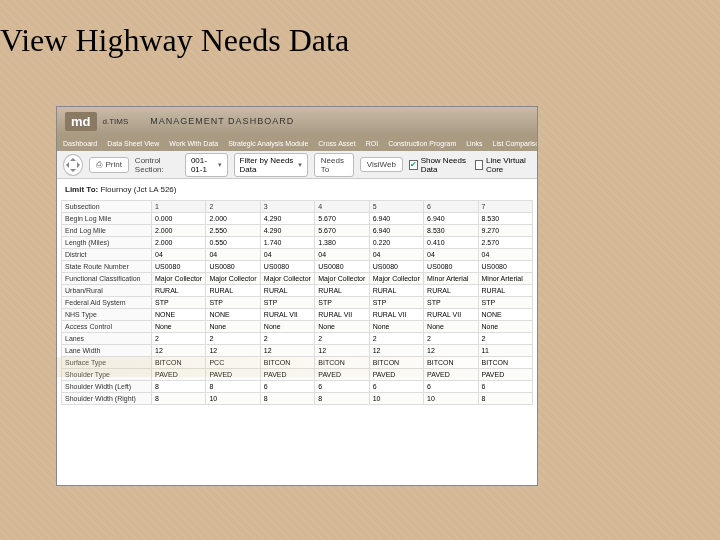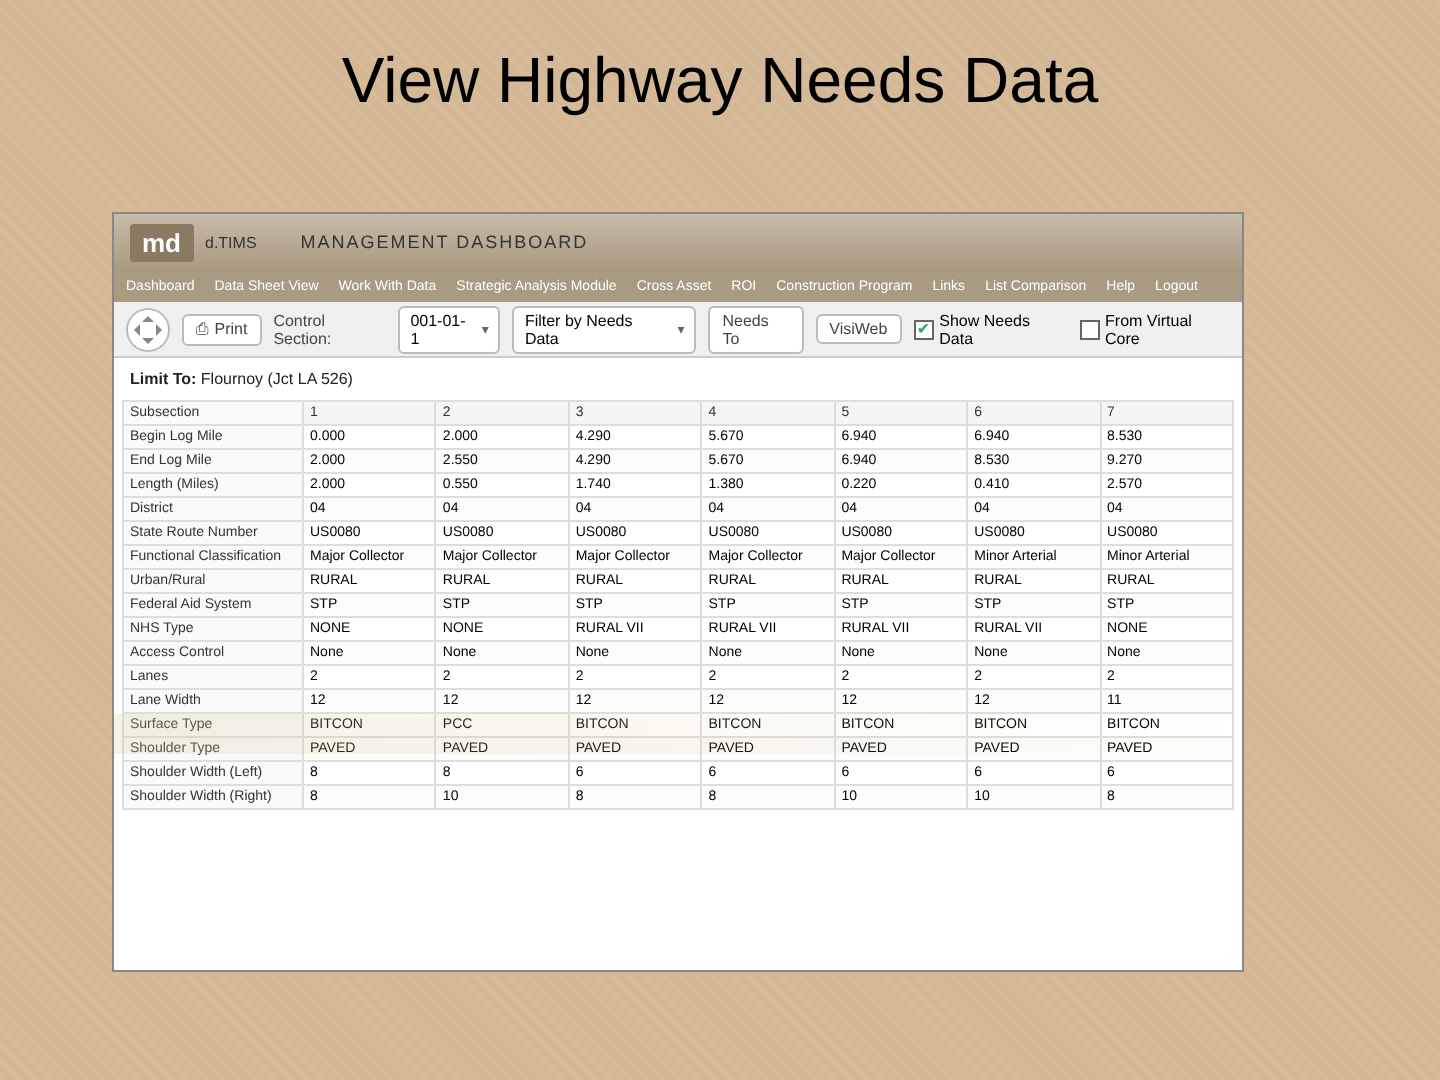--- a/index.html
+++ b/index.html
@@ -1,19 +1,19 @@
 <!DOCTYPE html>
 <html><head>
 <meta charset="utf-8">
 <style>
   * { box-sizing: border-box; margin: 0; padding: 0; }
   html, body { width: 720px; height: 540px; font-family: Arial, sans-serif; overflow: hidden; }
   .slide { width: 720px; height: 540px; background: #d4b896; background-image: repeating-linear-gradient(45deg, rgba(255,255,255,0.05) 0, rgba(255,255,255,0.05) 2px, transparent 2px, transparent 6px); position: relative; }
-  .slide-title { text-align: center; font-size: 32px; font-weight: 400; color: #000; padding-top: 22px; padding-bottom: 10px; font-family: Liberation Sans, sans-serif; }
-  .app { position: absolute; left: 56px; top: 106px; width: 566px; height: 380px; background: #fff; border: 1px solid #888; font-size: 8px; overflow: hidden; }
+  .slide-title { font-size: 32px; font-weight: 400; color: #000; padding-top: 22px; padding-bottom: 10px; font-family: Liberation Serif, serif; }
+  .app { position: absolute; left: 56px; top: 106px; width: 482px; height: 380px; background: #fff; border: 1px solid #888; font-size: 8px; overflow: hidden; }
   .brand-bar { height: 28px; background: linear-gradient(#c8bba8, #a99a82); display: flex; align-items: center; padding: 0 8px; color: #333; }
   .logo-box { background: #8a7a62; color: #fff; font-weight: bold; font-size: 13px; padding: 2px 6px; border-radius: 2px; margin-right: 6px; }
   .brand-text { font-size: 9px; letter-spacing: 1px; color: #333; margin-left: 16px; }
   .menu-bar { height: 16px; background: #a99a82; display: flex; align-items: center; padding: 0 6px; gap: 10px; color: #fff; font-size: 7px; }
   .menu-bar span { cursor: pointer; white-space: nowrap; }
   .toolbar { height: 28px; background: #f0f0f0; border-bottom: 1px solid #ccc; display: flex; align-items: center; padding: 0 6px; gap: 6px; font-size: 8px; }
   .nav-circle { width: 22px; height: 22px; border-radius: 50%; background: #fff; border: 1px solid #bbb; display: flex; align-items: center; justify-content: center; position: relative; }
   .nav-arrows { position: relative; width: 18px; height: 18px; }
   .arrow { position: absolute; width: 0; height: 0; border: 3px solid transparent; }
   .arrow.left { border-right-color: #888; left: -1px; top: 6px; }
@@ -93,21 +93,21 @@
         </div>
       <div class="tb-btn">
           <span>VisiWeb</span>
         </div>
       <div class="chk">
         <span class="chk-box">✔</span>
         <span>Show Needs Data</span>
       </div>
       <div class="chk">
         <span class="chk-box"></span>
-        <span>From Virtual Core</span>
+        <span>Line Virtual Core</span>
       </div>
     </div>
 
     <div class="info-block">
       <div class="line">
         <b>Limit To:</b>
         <span>Flournoy (Jct LA 526)</span>
       </div>
     </div>
 

